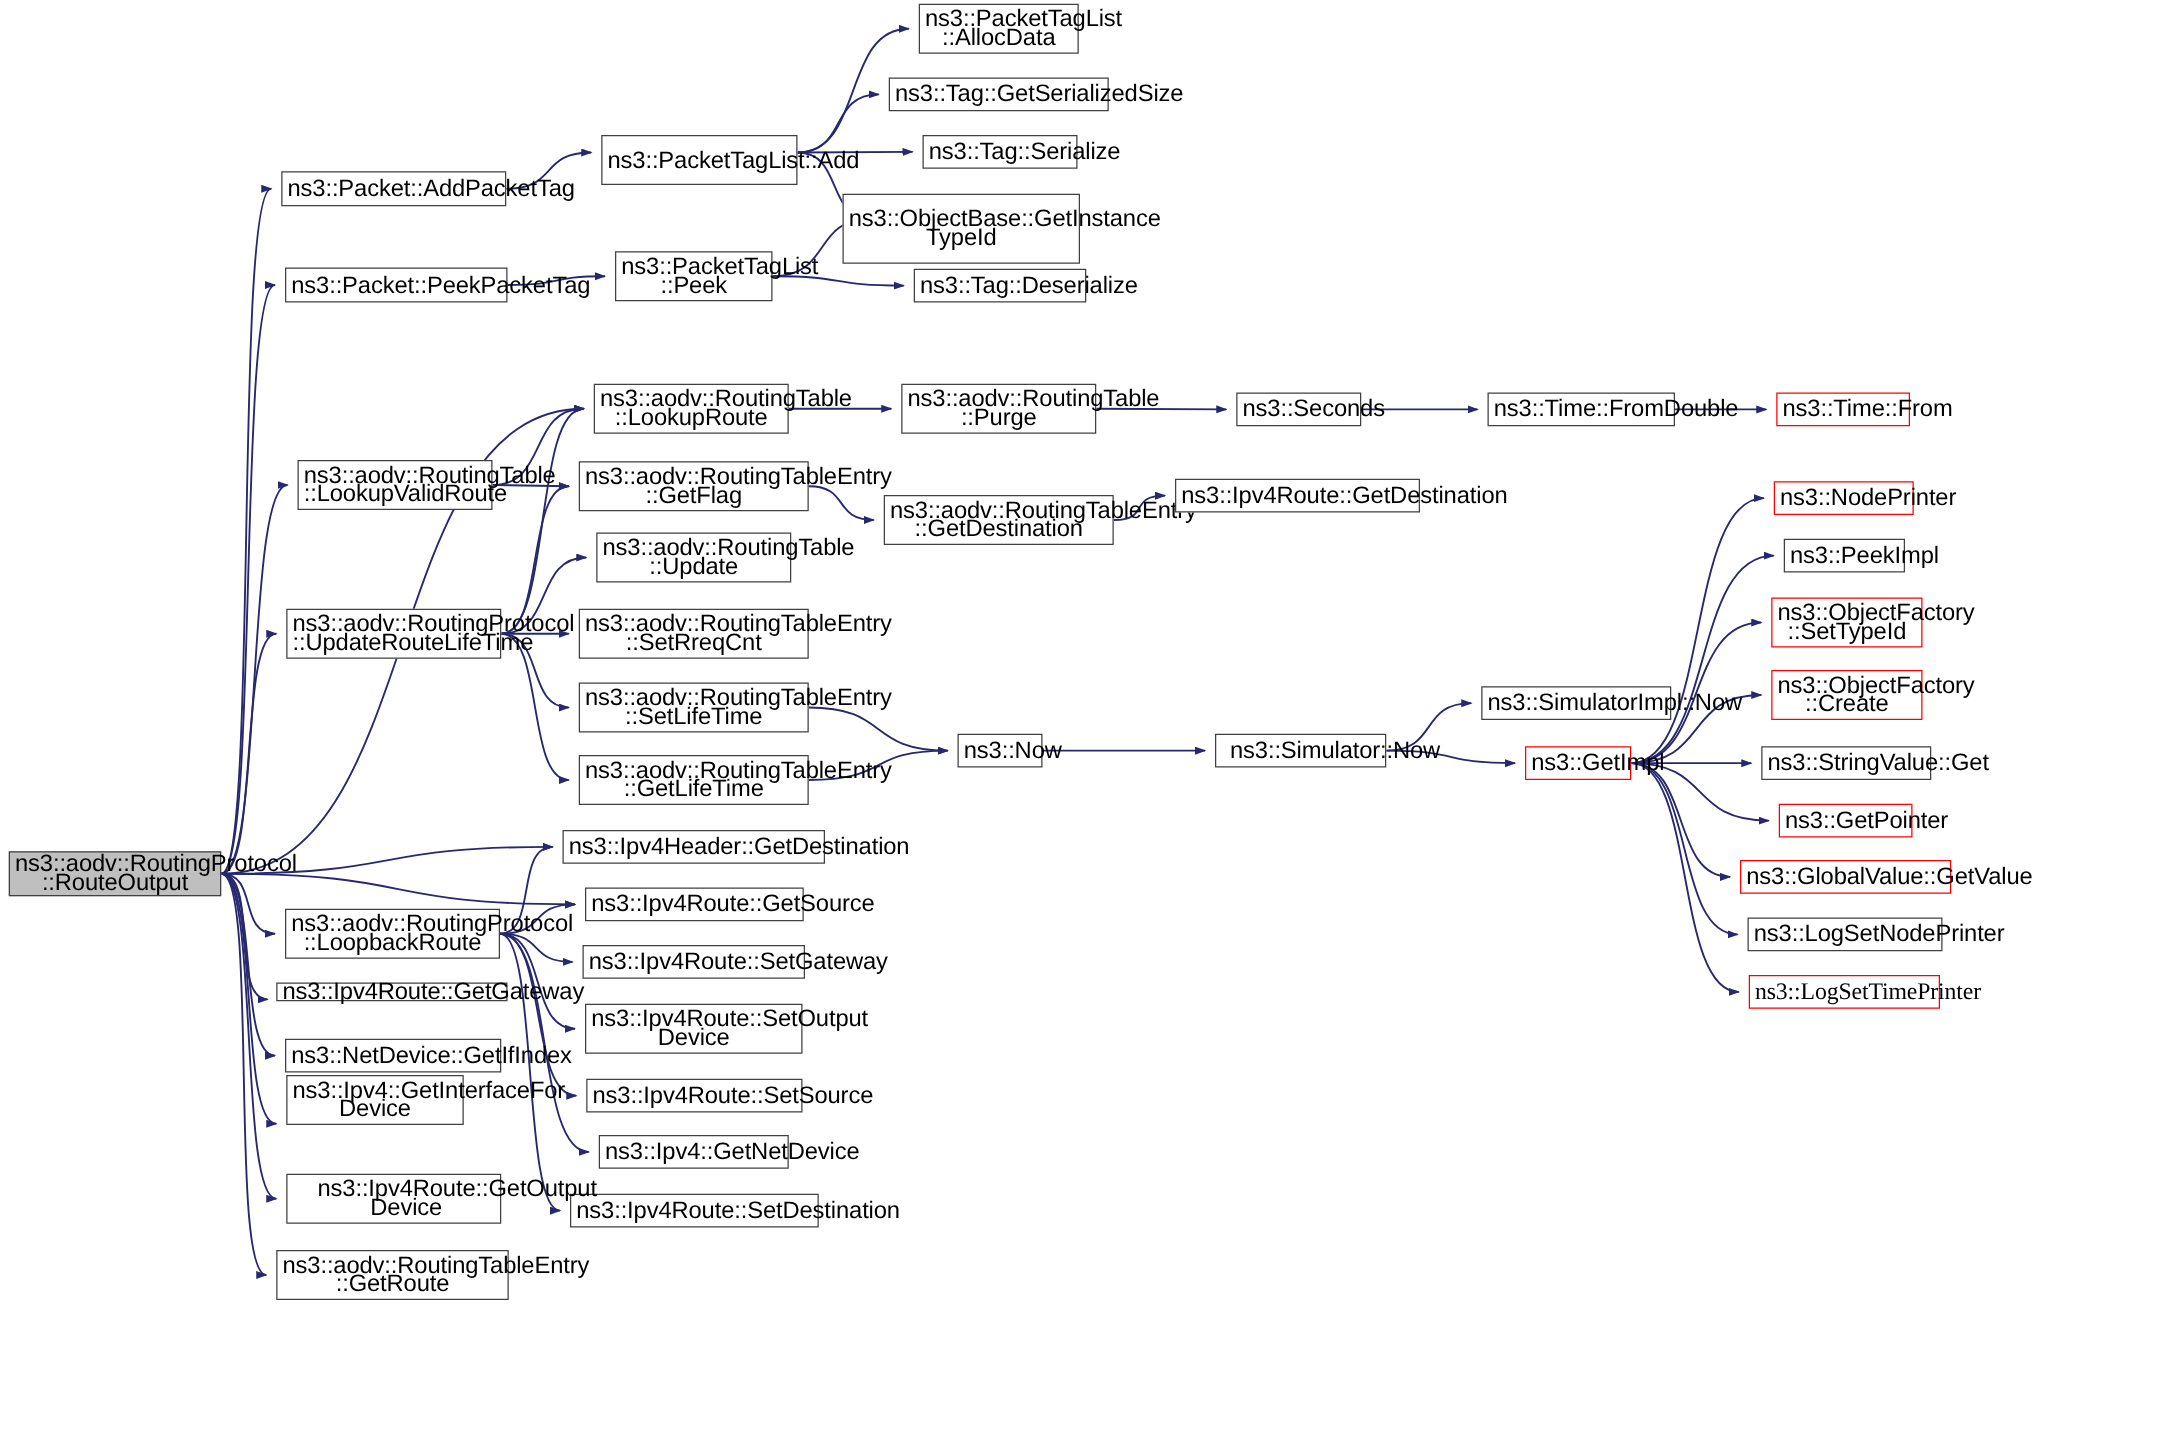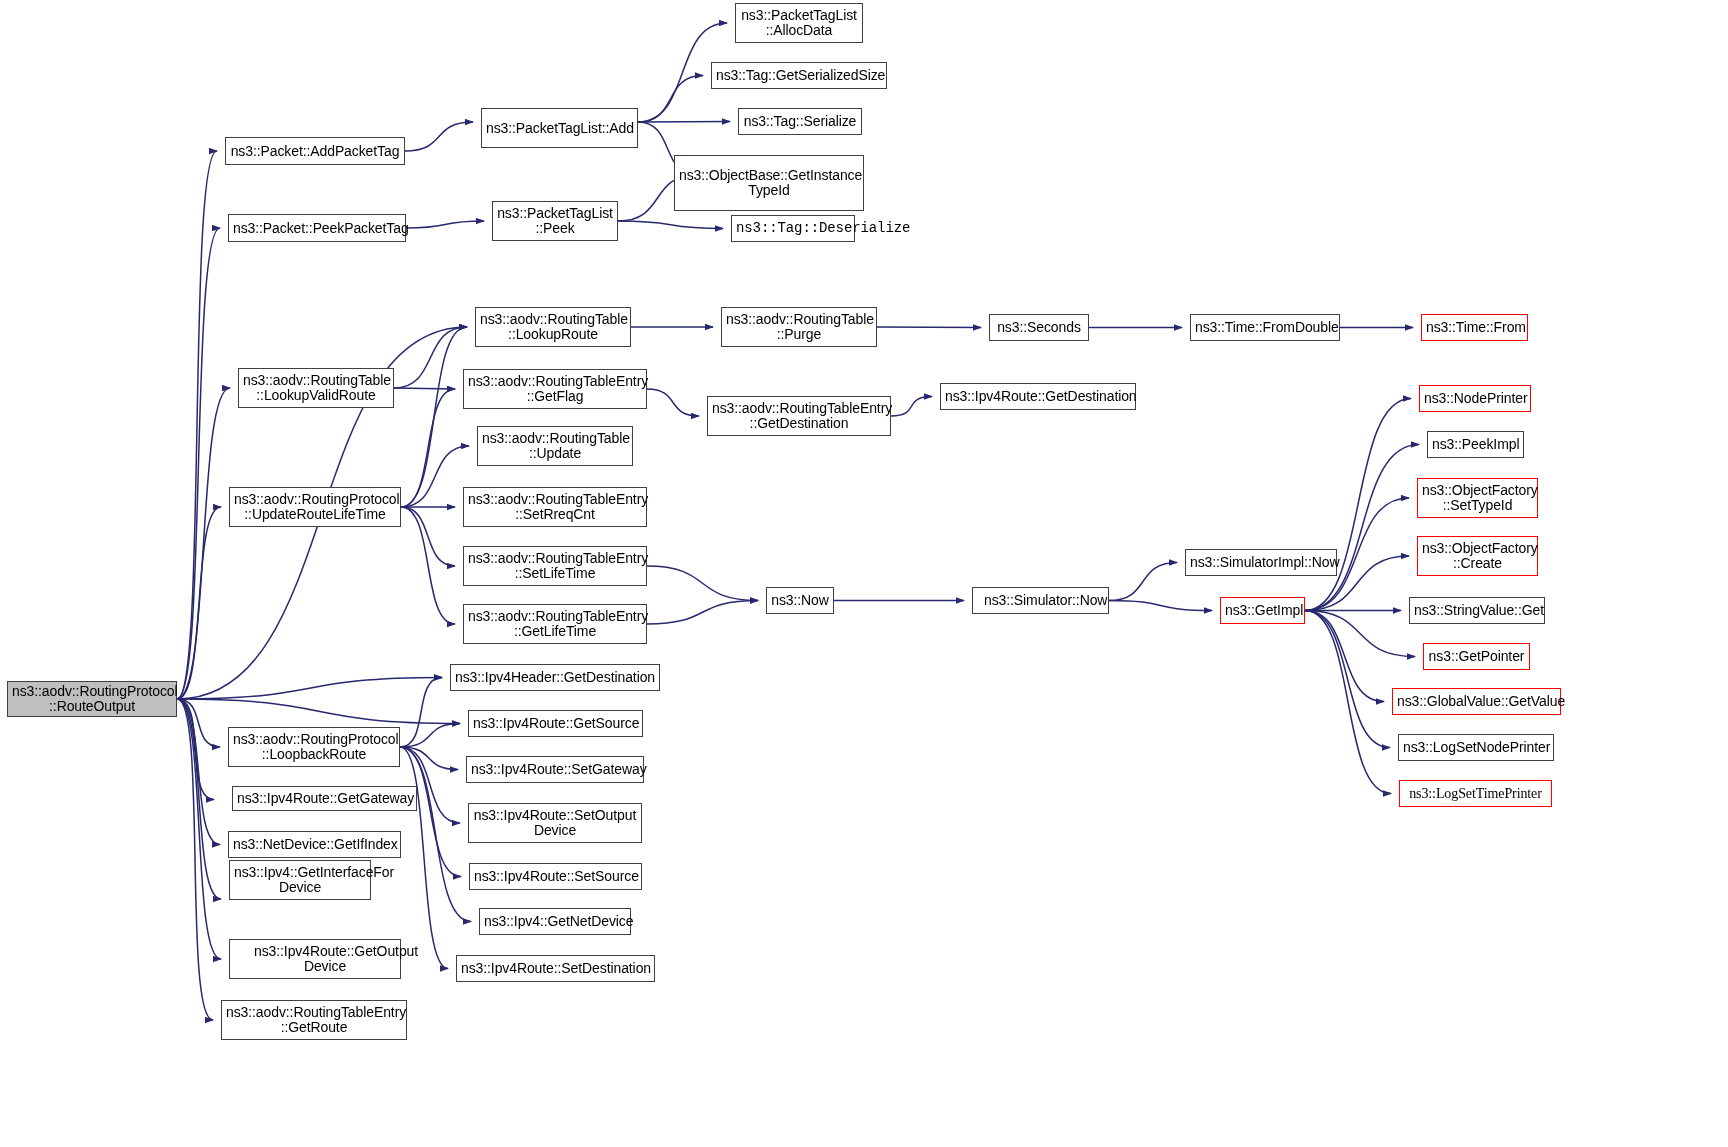--- a/index.html
+++ b/index.html
@@ -14,21 +14,21 @@
   #edges{position:absolute;left:0;top:0;width:1728px;height:1147px;pointer-events:none;}
   .node{
     position:absolute;
     box-sizing:border-box;
     background:#ffffff;
     border:1px solid #404040;
     display:flex;
     align-items:center;
     justify-content:center;
     text-align:center;
-    font-size:14px;
+    font-size:19px;
     line-height:15px;
     color:#000000;
     letter-spacing:-0.1px;
     white-space:pre-line;
     padding:0 4px;
   }
   .node.red{border-color:#ff0000;}
   .node.current{background:#bfbfbf;border-color:#404040;}
   .node .lbl{display:block;width:100%;white-space:pre-line;}
 </style>
@@ -108,21 +108,21 @@
       <div class="node" style="left: 228px; top: 214px; width: 178px; height: 28px;"><span class="lbl">ns3::Packet::PeekPacketTag</span></div>
       <div class="node" style="left: 481px; top: 108px; width: 157px; height: 40px;"><span class="lbl">ns3::PacketTagList::Add</span></div>
       <div class="node" style="left: 492px; top: 201px; width: 126px; height: 40px;"><span class="lbl">ns3::PacketTagList
 ::Peek</span></div>
       <div class="node" style="left: 735px; top: 3px; width: 128px; height: 40px;"><span class="lbl">ns3::PacketTagList
 ::AllocData</span></div>
       <div class="node" style="left: 711px; top: 62px; width: 176px; height: 27px;"><span class="lbl">ns3::Tag::GetSerializedSize</span></div>
       <div class="node" style="left: 738px; top: 108px; width: 124px; height: 27px;"><span class="lbl">ns3::Tag::Serialize</span></div>
       <div class="node" style="left: 674px; top: 155px; width: 190px; height: 56px;"><span class="lbl">ns3::ObjectBase::GetInstance
 TypeId</span></div>
-      <div class="node" style="left: 731px; top: 215px; width: 124px; height: 27px; font-family: Liberation Mono, monospace;"><span class="lbl">ns3::Tag::Deserialize</span></div>
+      <div class="node" style="left: 731px; top: 215px; width: 138px; height: 27px;"><span class="lbl">ns3::Tag::Deserialize</span></div>
       <div class="node" style="left: 238px; top: 368px; width: 156px; height: 40px;"><span class="lbl">ns3::aodv::RoutingTable
 ::LookupValidRoute</span></div>
       <div class="node" style="left: 229px; top: 487px; width: 172px; height: 40px;"><span class="lbl">ns3::aodv::RoutingProtocol
 ::UpdateRouteLifeTime</span></div>
       <div class="node" style="left: 475px; top: 307px; width: 156px; height: 40px;"><span class="lbl">ns3::aodv::RoutingTable
 ::LookupRoute</span></div>
       <div class="node" style="left: 463px; top: 369px; width: 184px; height: 40px;"><span class="lbl">ns3::aodv::RoutingTableEntry
 ::GetFlag</span></div>
       <div class="node" style="left: 477px; top: 426px; width: 156px; height: 40px;"><span class="lbl">ns3::aodv::RoutingTable
 ::Update</span></div>
@@ -158,21 +158,21 @@
       <div class="node" style="left: 450px; top: 664px; width: 210px; height: 27px;"><span class="lbl">ns3::Ipv4Header::GetDestination</span></div>
       <div class="node" style="left: 228px; top: 727px; width: 172px; height: 40px;"><span class="lbl">ns3::aodv::RoutingProtocol
 ::LoopbackRoute</span></div>
       <div class="node" style="left: 468px; top: 710px; width: 175px; height: 27px;"><span class="lbl">ns3::Ipv4Route::GetSource</span></div>
       <div class="node" style="left: 466px; top: 756px; width: 178px; height: 27px;"><span class="lbl">ns3::Ipv4Route::SetGateway</span></div>
       <div class="node" style="left: 468px; top: 803px; width: 174px; height: 40px;"><span class="lbl">ns3::Ipv4Route::SetOutput
 Device</span></div>
       <div class="node" style="left: 469px; top: 863px; width: 173px; height: 27px;"><span class="lbl">ns3::Ipv4Route::SetSource</span></div>
       <div class="node" style="left: 479px; top: 908px; width: 152px; height: 27px;"><span class="lbl">ns3::Ipv4::GetNetDevice</span></div>
       <div class="node" style="left: 456px; top: 955px; width: 199px; height: 27px;"><span class="lbl">ns3::Ipv4Route::SetDestination</span></div>
-      <div class="node" style="left: 232px; top: 786px; width: 185px; height: 25px; justify-content: center;"><span class="lbl">ns3::Ipv4Route::GetGateway</span></div>
+      <div class="node" style="left: 221px; top: 786px; width: 185px; height: 15px; justify-content: center;"><span class="lbl">ns3::Ipv4Route::GetGateway</span></div>
       <div class="node" style="left: 228px; top: 831px; width: 173px; height: 27px;"><span class="lbl">ns3::NetDevice::GetIfIndex</span></div>
       <div class="node" style="left: 229px; top: 860px; width: 142px; height: 40px;"><span class="lbl">ns3::Ipv4::GetInterfaceFor
 Device</span></div>
       <div class="node" style="left: 229px; top: 939px; width: 172px; height: 40px; padding-left: 24px;"><span class="lbl">ns3::Ipv4Route::GetOutput
 Device</span></div>
       <div class="node" style="left: 221px; top: 1000px; width: 186px; height: 40px;"><span class="lbl">ns3::aodv::RoutingTableEntry
 ::GetRoute</span></div>
     </div>
 </div>
 

